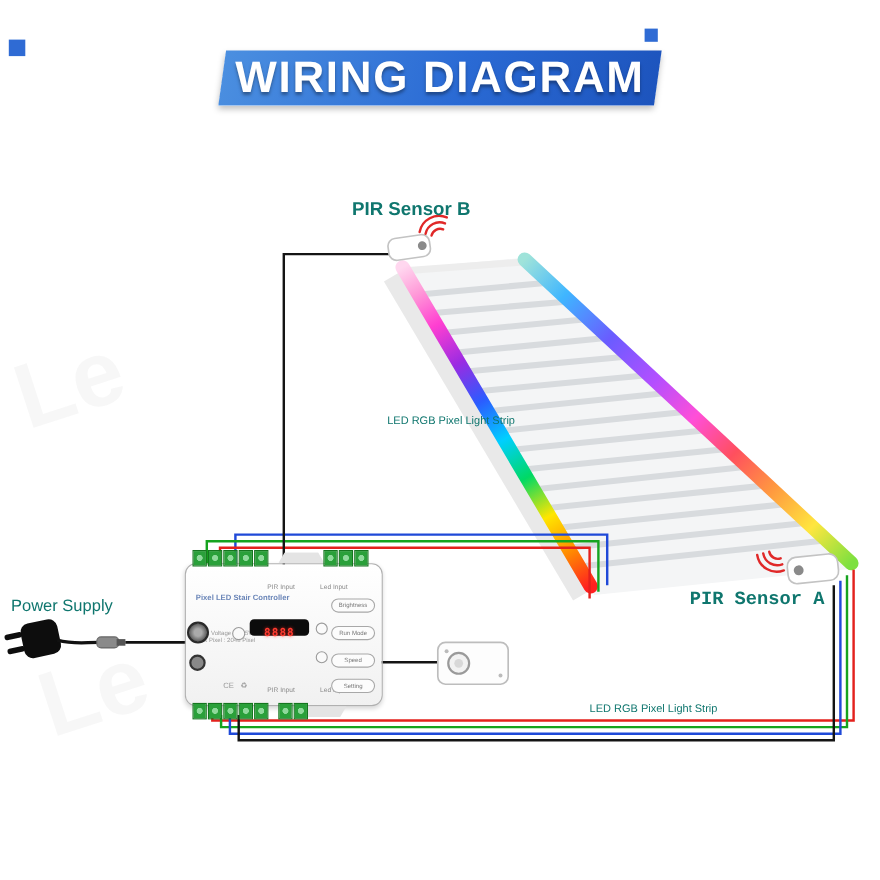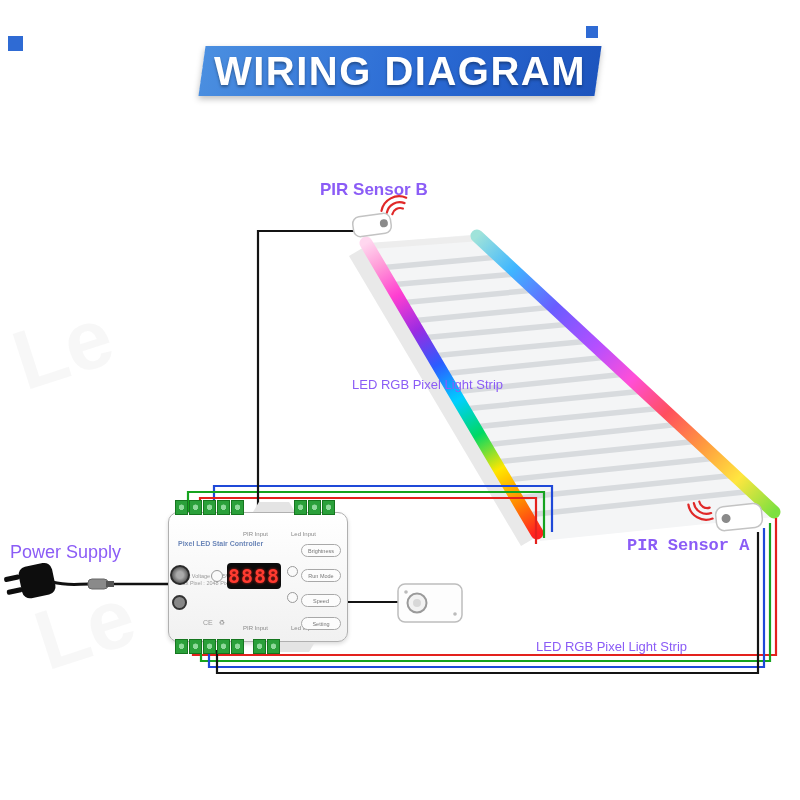--- a/index.html
+++ b/index.html
@@ -15,24 +15,24 @@
           transform:skewX(-8deg);box-shadow:0 3px 6px rgba(0,0,0,.25);}
   .banner-text{transform:skewX(8deg);width:100%;height:100%;text-align:center;line-height:50px;
           color:#fff;font-size:40px;font-weight:800;letter-spacing:1.5px;
           text-shadow:0 2px 3px rgba(0,0,0,.35);white-space:nowrap;}
   
   .wm{position:absolute;font-size:84px;font-weight:700;color:rgba(120,120,120,.06);
       transform:rotate(-18deg);pointer-events:none;}
   .wm1{left:14px;top:300px;}
   .wm2{left:36px;top:580px;}
   
-  .label{position:absolute;color:#8b5cf6;white-space:nowrap;}
+  .label{position:absolute;color:#0f766e;white-space:nowrap;}
   .lb-bold{font-weight:700;font-size:17px;}
-  .lb-small{font-size:13px;text-align:center;}
-  .lb-ps{font-size:18px;}
+  .lb-small{font-size:10px;text-align:center;}
+  .lb-ps{font-size:15px;}
   
   .diagram-svg{position:absolute;left:0;top:0;}
   
   .controller{position:absolute;left:168px;top:512px;width:178px;height:128px;
       background:linear-gradient(180deg,#ffffff,#f1f1f1);
       border:1.5px solid #b0b0b0;border-radius:10px;box-shadow:0 2px 4px rgba(0,0,0,.15);}
   .tgroup{position:absolute;display:flex;gap:1px;}
   .tg-top-left{left:6px;top:-13px;}
   .tg-top-right{right:12px;top:-13px;}
   .tg-bot-left{left:6px;bottom:-13px;}
@@ -44,22 +44,22 @@
   .tab-bottom{bottom:-11px;left:104px;clip-path:polygon(0 0,100% 0,86% 100%,14% 100%);}
   .ctitle{position:absolute;left:9px;top:27px;font-size:7px;font-weight:700;color:#6b86b8;white-space:nowrap;}
   .cspecs{position:absolute;left:9px;top:60px;font-size:5.5px;color:#9a9a9a;line-height:7px;white-space:nowrap;}
   .cport{position:absolute;font-size:6px;color:#8a8a8a;white-space:nowrap;}
   .cp-tl{left:74px;top:18px;}  .cp-tr{left:122px;top:18px;}
   .cp-bl{left:74px;top:112px;} .cp-br{left:122px;top:112px;}
   .knob{position:absolute;border-radius:50%;}
   .knob-a{left:1px;top:52px;width:16px;height:16px;border:2px solid #2a2a2a;
       background:radial-gradient(circle,#aaa 0 30%,#555 75%);}
   .knob-b{left:3px;top:82px;width:11px;height:11px;border:2px solid #333;background:#888;}
-  .display{position:absolute;left:58px;top:50px;width:54px;height:26px;background:#0c0c0c;
-      border-radius:4px;color:#ff3b30;font-family:"DejaVu Sans Mono",monospace;font-size:20px;
+  .display{position:absolute;left:58px;top:50px;width:54px;height:15px;background:#0c0c0c;
+      border-radius:4px;color:#ff3b30;font-family:"DejaVu Sans Mono",monospace;font-size:10px;
       font-weight:700;text-align:center;line-height:26px;letter-spacing:1px;
       text-shadow:0 0 3px rgba(255,40,30,.8);}
   .btn-circle{position:absolute;border-radius:50%;background:#fafafa;border:1.5px solid #9a9a9a;box-sizing:border-box;}
   .bc1{left:42px;top:57px;width:12px;height:12px;}
   .bc2{left:118px;top:53px;width:11px;height:11px;}
   .bc3{left:118px;top:79px;width:11px;height:11px;}
   .pill{position:absolute;left:132px;width:40px;height:13px;border:1px solid #a8a8a8;border-radius:7px;
       background:#fcfcfc;font-size:5.5px;color:#777;display:flex;align-items:center;justify-content:center;
       box-sizing:border-box;white-space:nowrap;overflow:hidden;}
   .p1{top:31px;}.p2{top:56px;}.p3{top:81px;}.p4{top:104px;}

